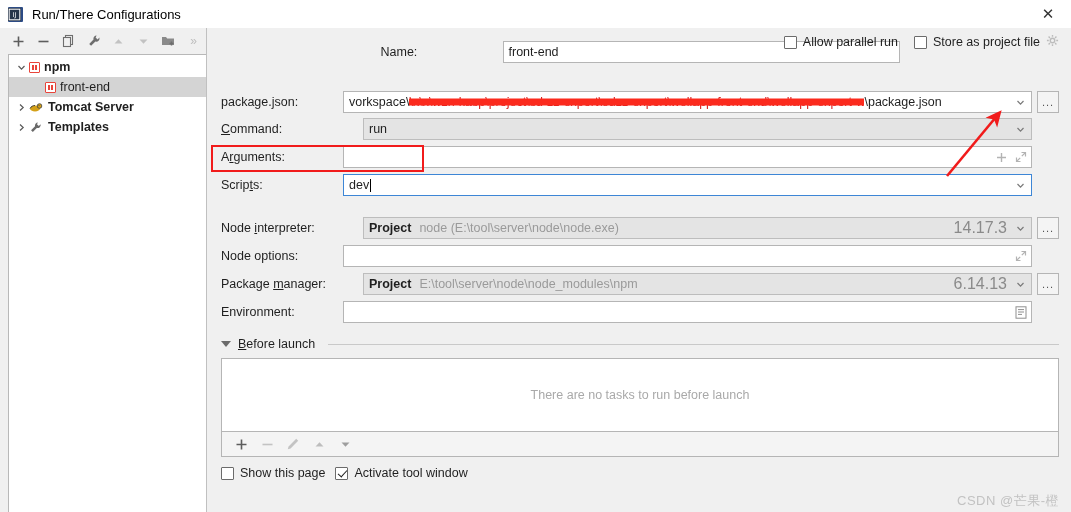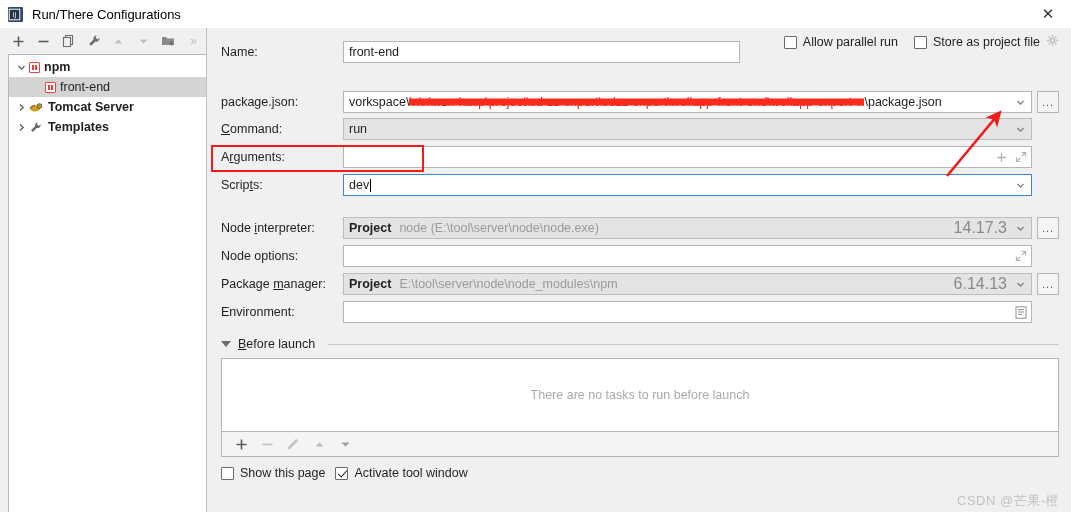--- a/index.html
+++ b/index.html
@@ -81,30 +81,30 @@
   .ic-tomcat { width:15px; flex:0 0 15px; margin-right:4px; display:flex; align-items:center; }
   .ic-tmpl { width:15px; flex:0 0 15px; margin-right:4px; display:flex; align-items:center; color:#6a6a6a;}
   .bold { font-weight:bold; }
 
   
   .right-pane {
     flex:1 1 auto; background:#f0f0f0; position:relative;
     padding:0 12px 0 14px;
   }
 
-  .row { display:flex; align-items:center; height:22px; margin-bottom:0; }
+  .row { display:flex; align-items:center; height:22px; margin-bottom:0;justify-content:center; }
   .lbl { width:122px; flex:0 0 122px; font-size:12.5px; color:#1f1f1f; }
   .lbl u { text-decoration:underline; }
 
   .tf {
     flex:1 1 auto; height:22px; background:#fff;
     border:1px solid #b5b5b5; display:flex; align-items:center;
     padding:0 5px; font-size:12.5px; overflow:hidden; white-space:nowrap;
   }
-  .tf.disabled { background:#e4e4e4; border-color:#bdbdbd; }
+  .tf.disabled { background:#e4e4e4; border-color:#bdbdbd;margin-left:20px; }
   .tf.focused { border:1px solid #3d86d6; }
   .combo-arrow {
     width:22px; flex:0 0 22px; height:22px; display:flex; align-items:center; justify-content:center;
     color:#7a7a7a; font-size:9px;
   }
   .browse {
     width:22px; height:22px; flex:0 0 22px; margin-left:5px;
     background:#f4f4f4; border:1px solid #b5b5b5;
     display:flex; align-items:center; justify-content:center;
     font-size:11px; color:#555; letter-spacing:1px; cursor:pointer;

